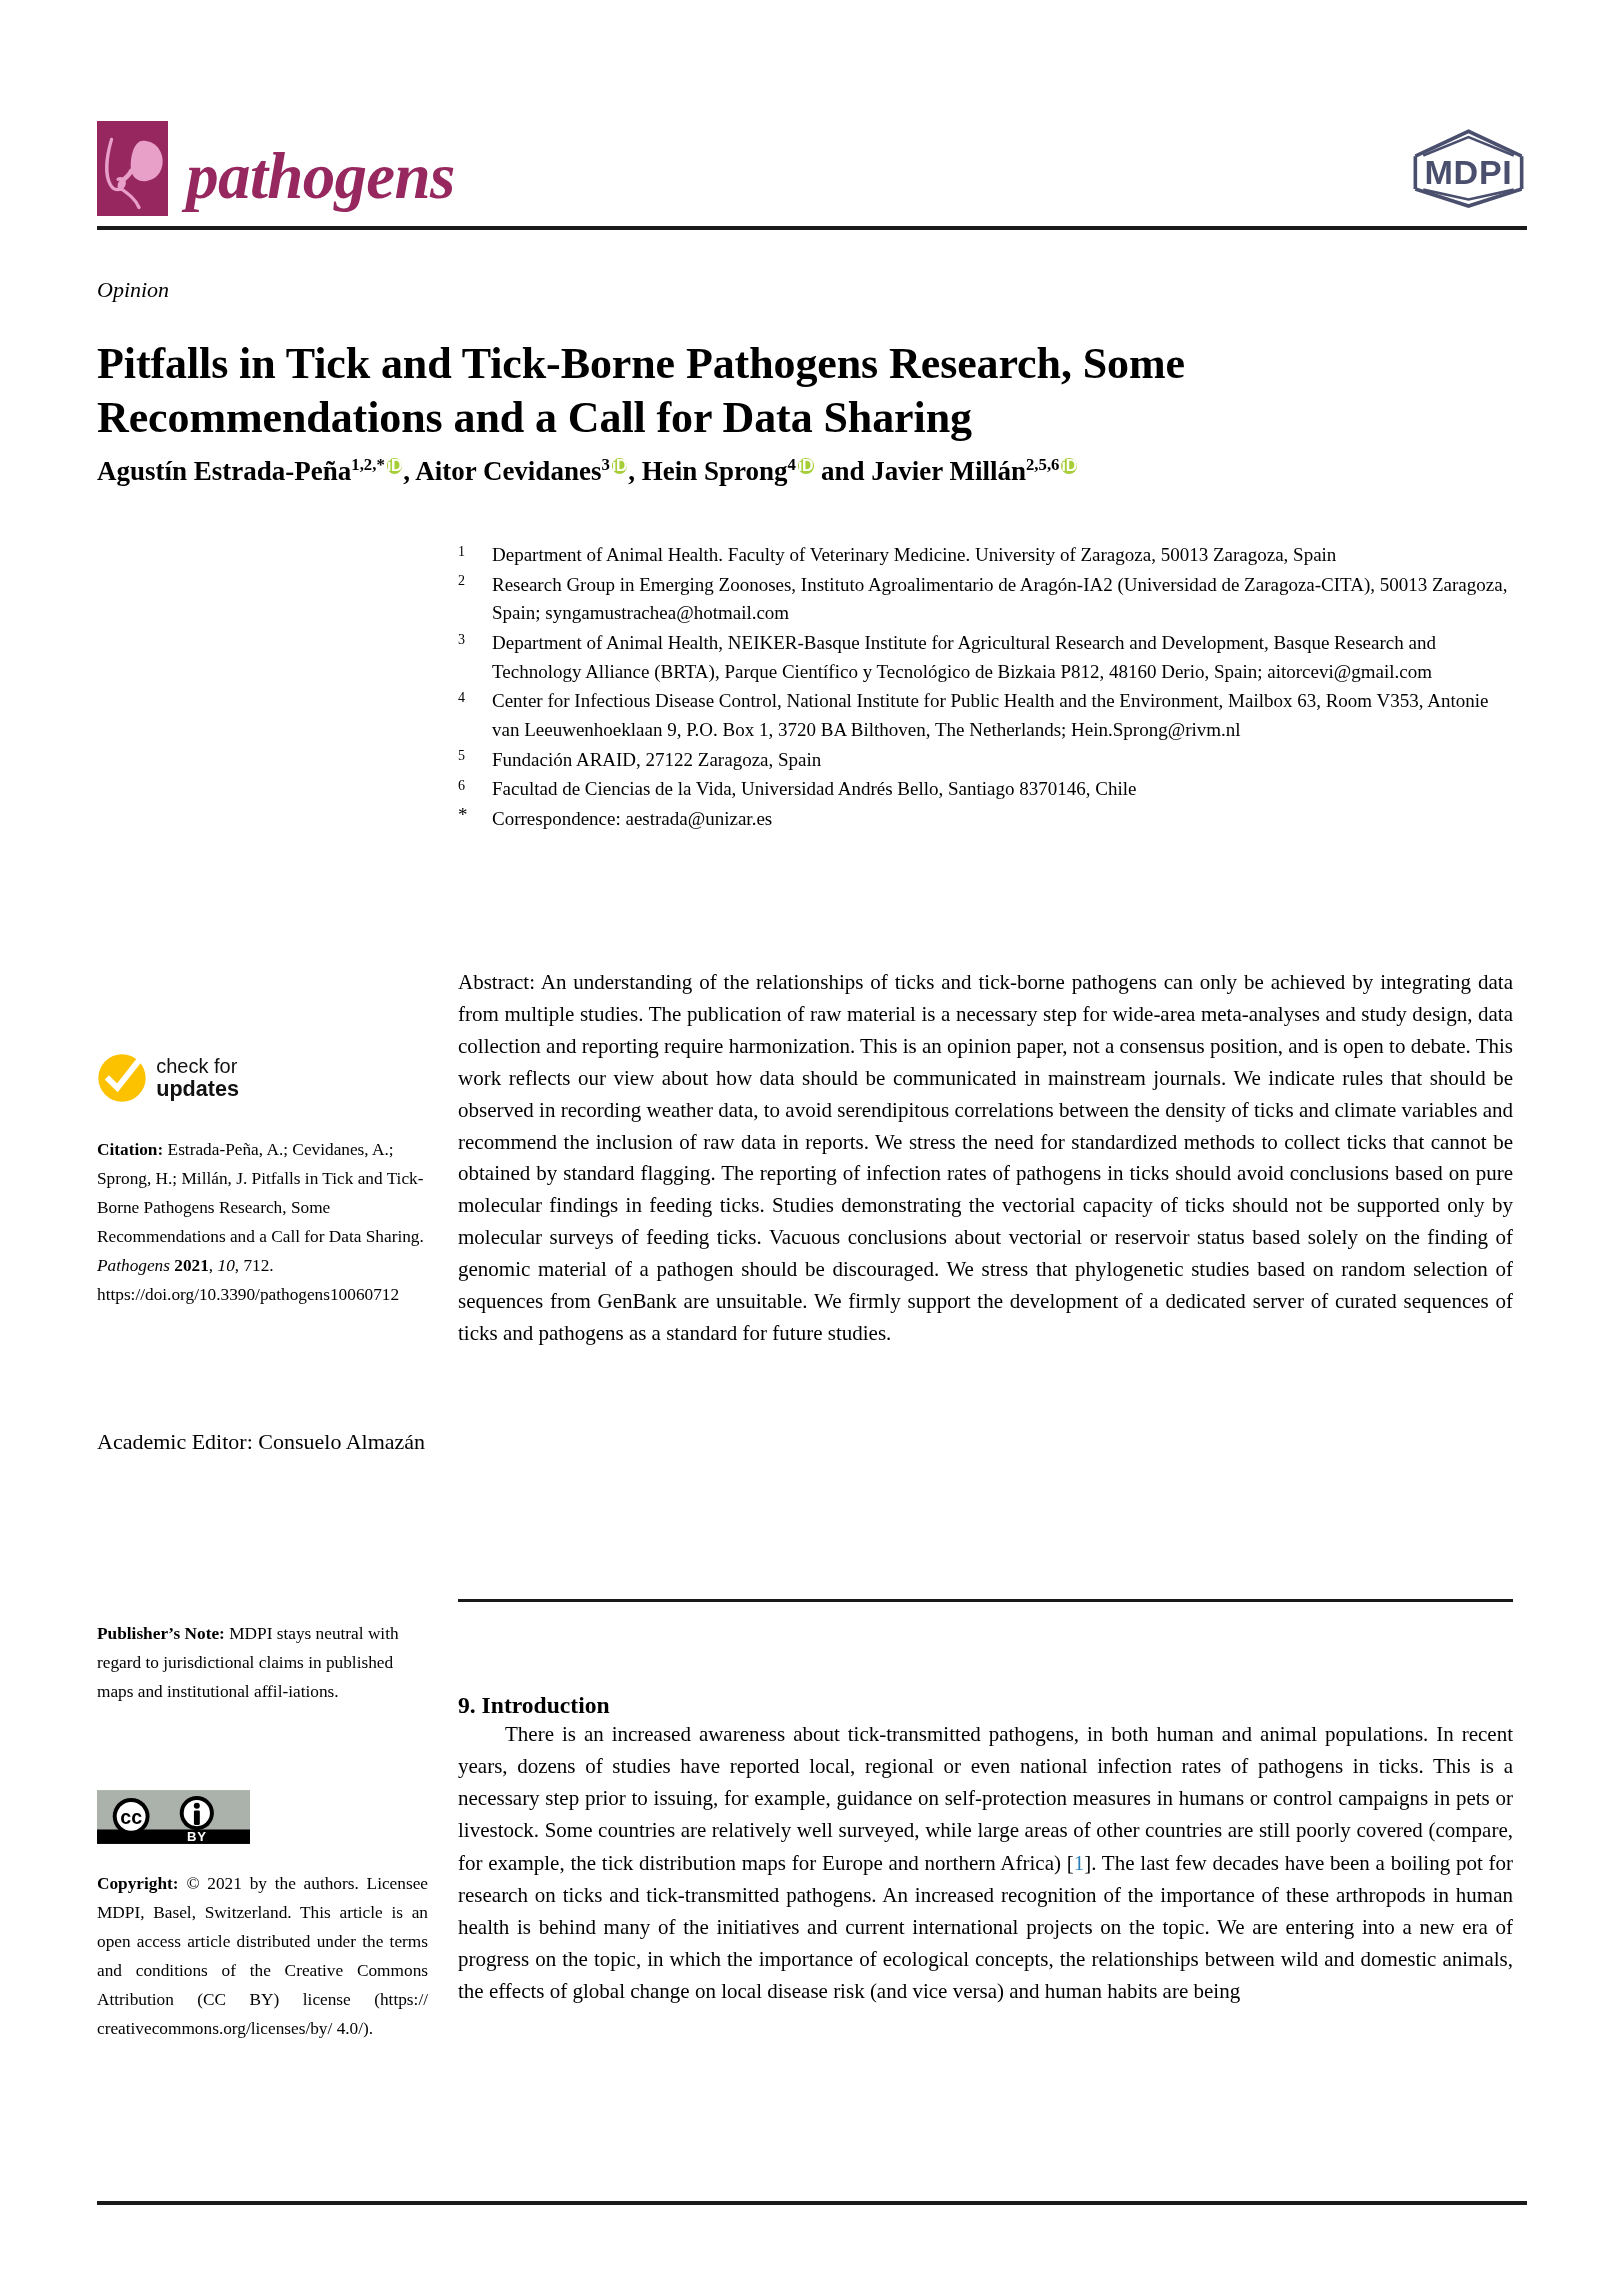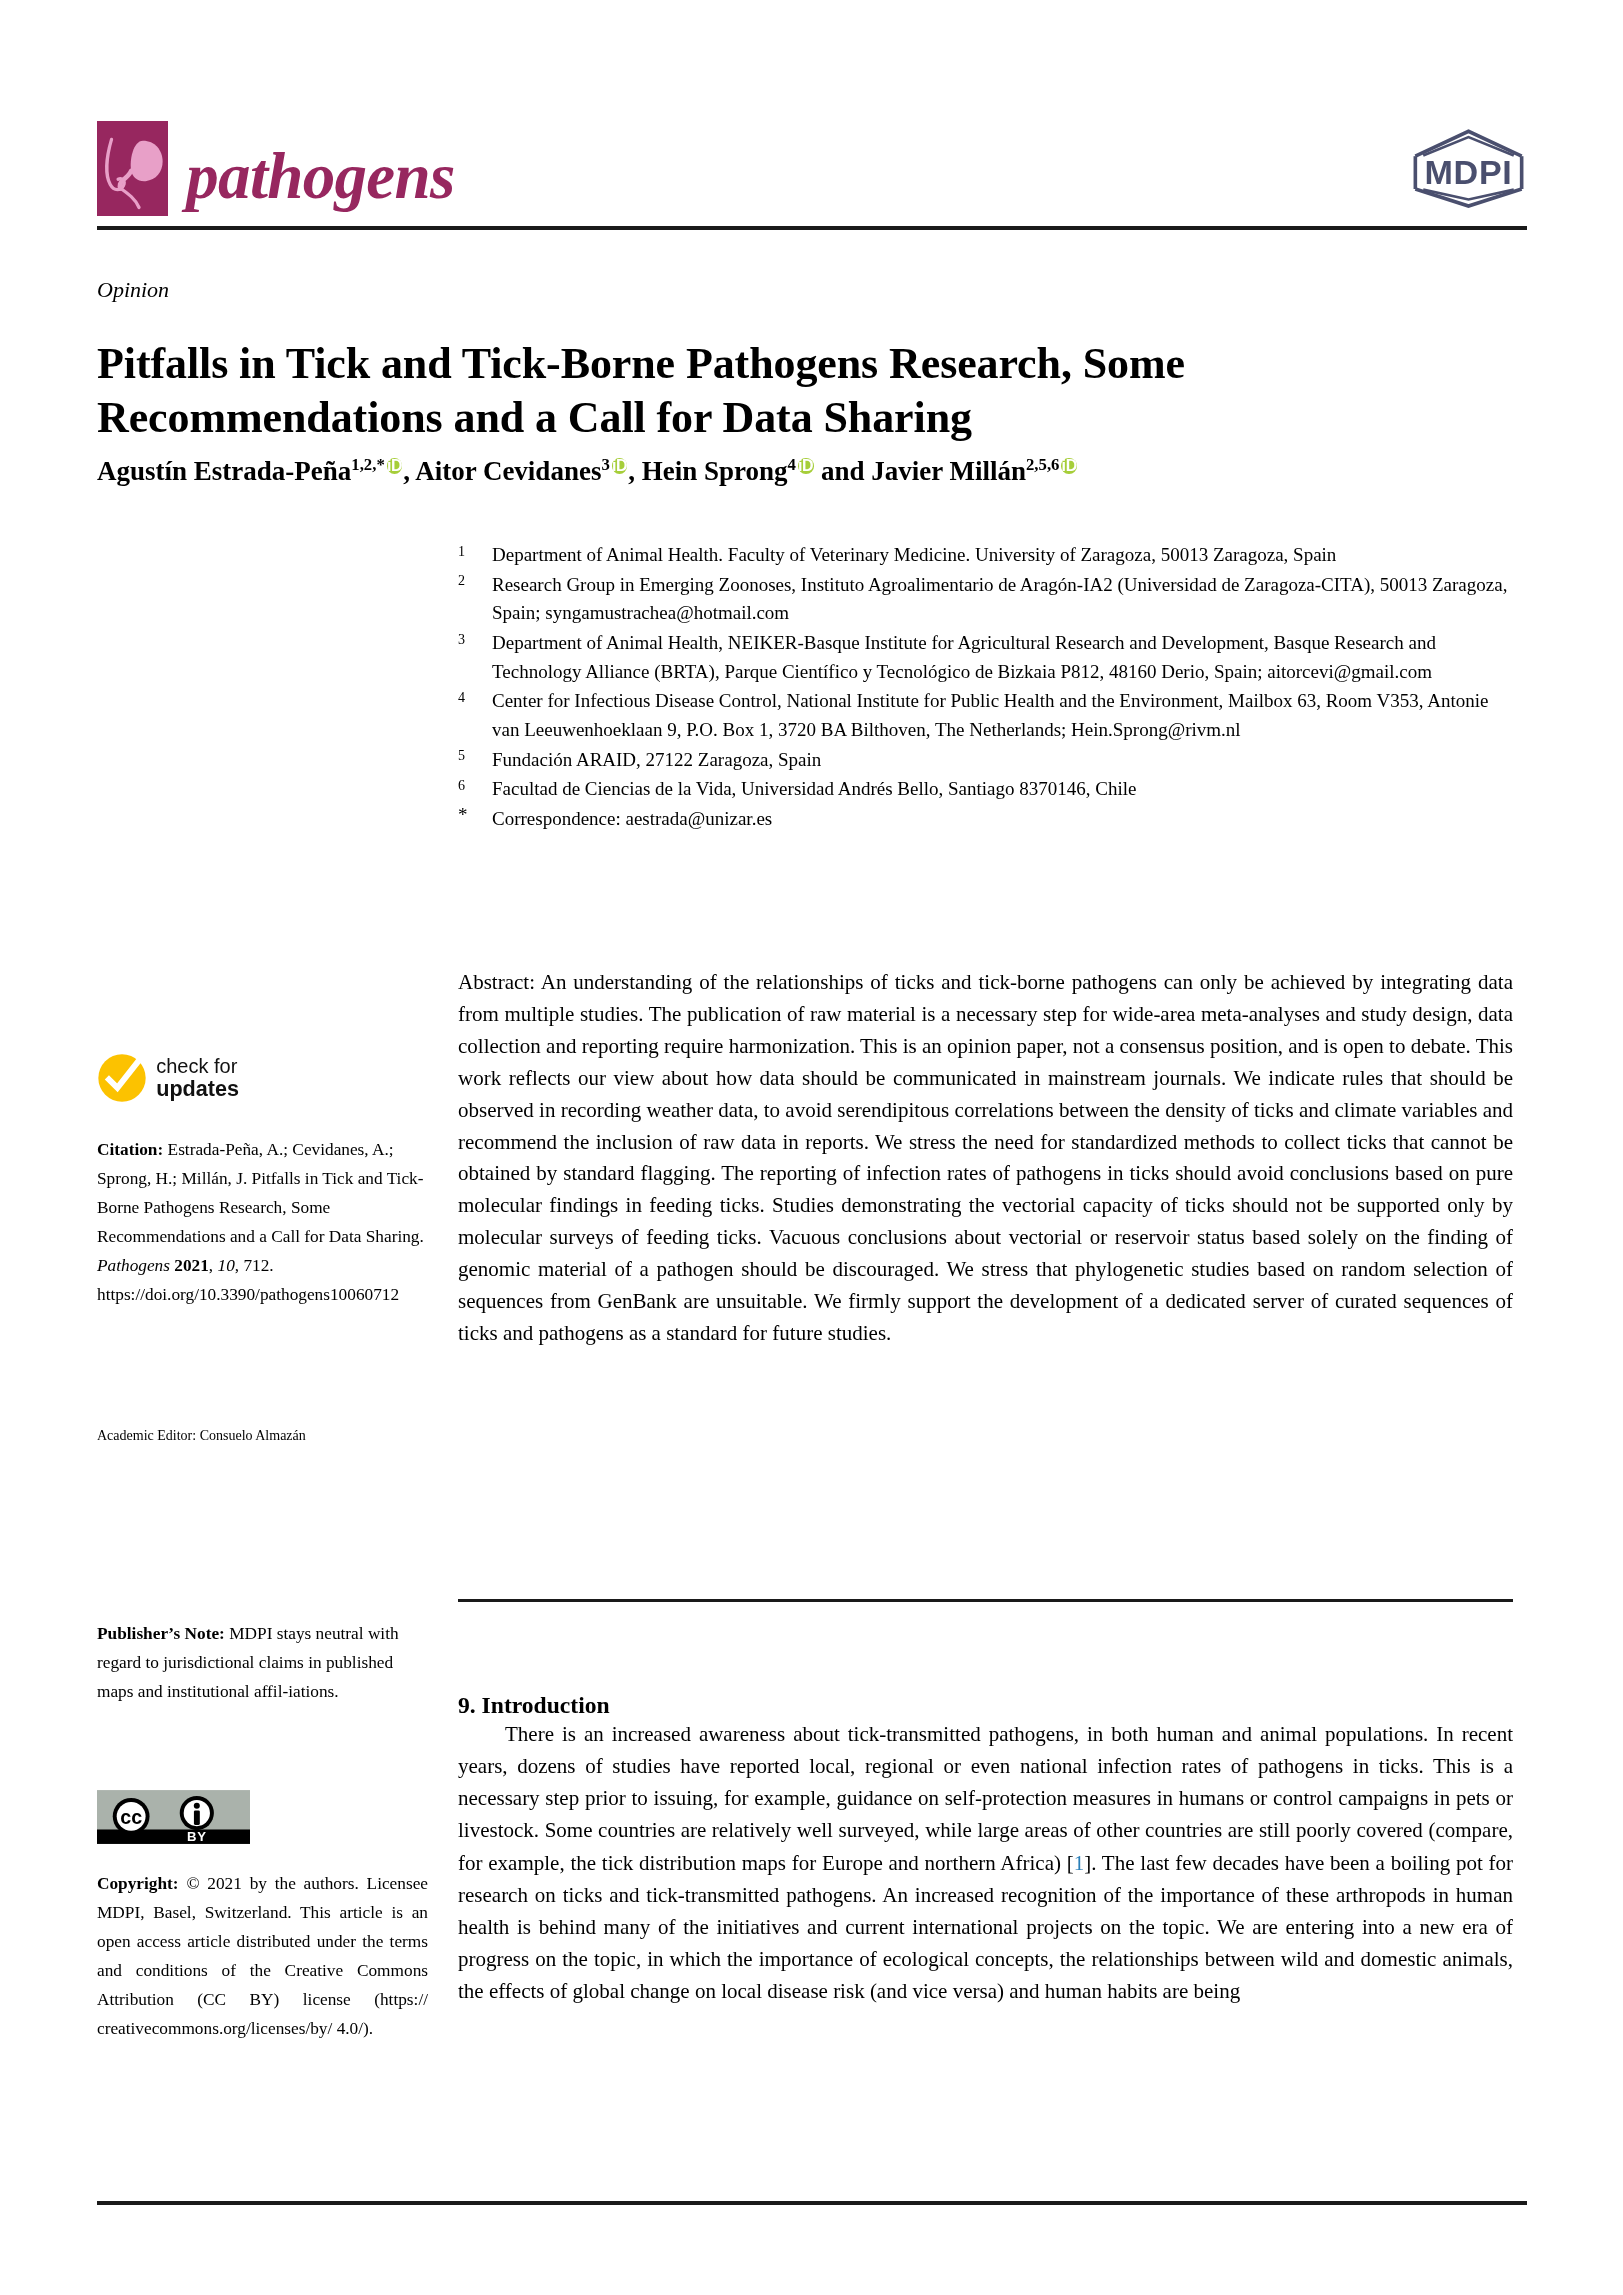--- a/index.html
+++ b/index.html
@@ -217,21 +217,21 @@
     width: 331px;
     font-size: 17.3px;
     line-height: 1.68;
     text-align: left;
   }
   .editor-block {
     position: absolute;
     left: 97px;
     top: 1424px;
     width: 331px;
-    font-size: 14px;
+    font-size: 22px;
     line-height: 1.65;
   }
   .dates-block {
     position: absolute;
     left: 97px;
     top: 1492px;
     width: 331px;
     font-size: 17.3px;
     line-height: 1.68;
   }

